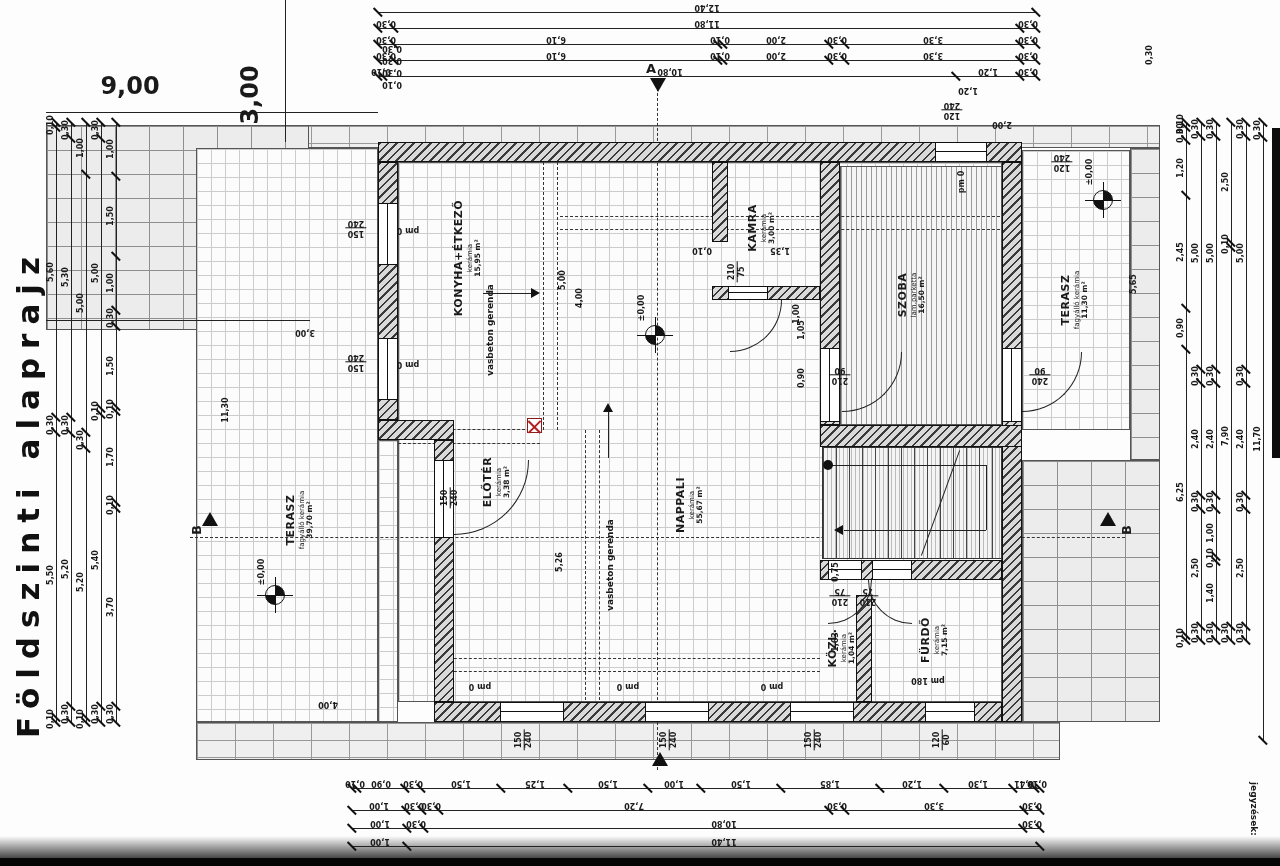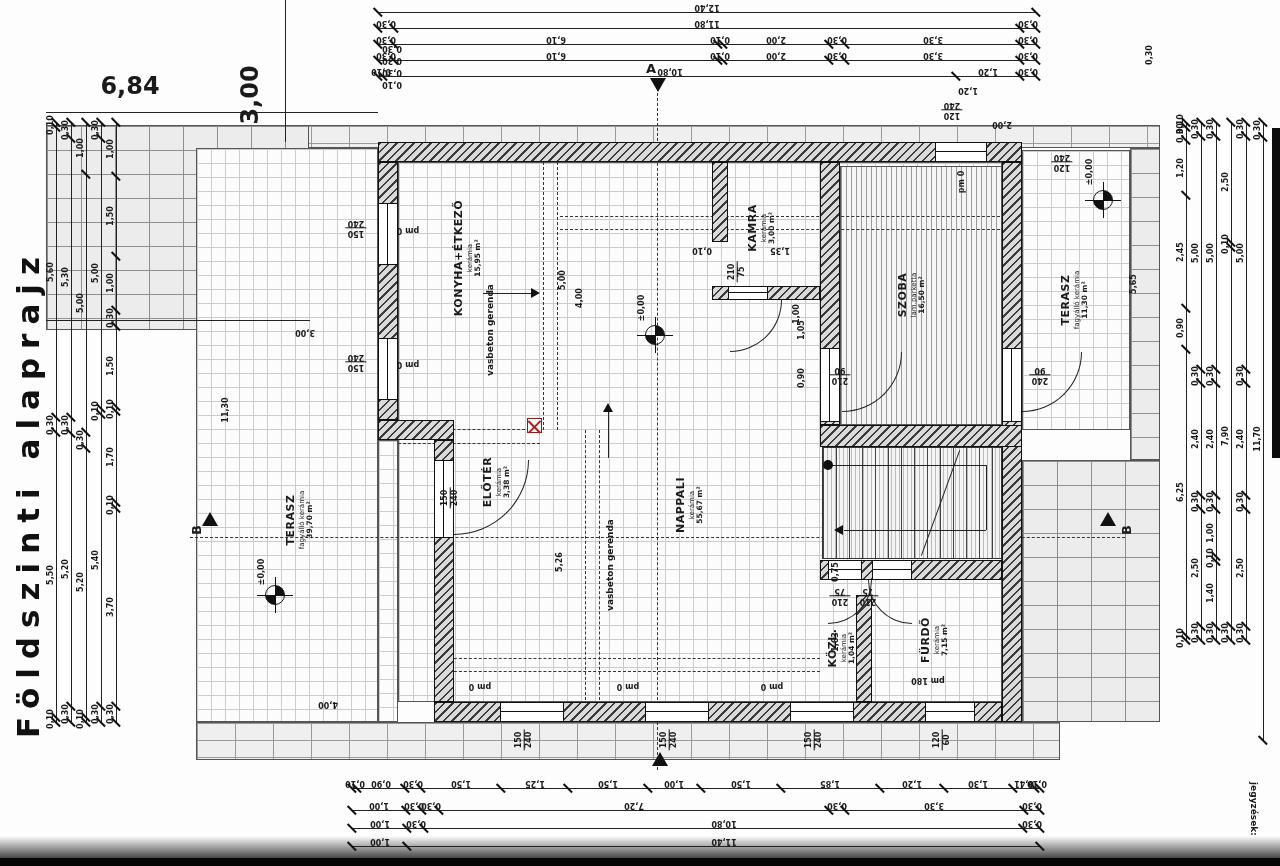--- a/index.html
+++ b/index.html
@@ -456,21 +456,21 @@
     <div class="room" style="left: 935px; top: 640px;">
       <div class="t" style="position: static;">FÜRDŐ</div>
       <div class="m" style="position: static;">kerámia</div>
       <div class="a" style="position: static;">7,15 m²</div>
     </div>
     <div class="room" style="left: 497px; top: 482px;">
       <div class="t" style="position: static;">ELŐTÉR</div>
       <div class="m" style="position: static;">kerámia</div>
       <div class="a" style="position: static;">3,38 m²</div>
     </div>
-    <div class="lab big" style="left: 130px; top: 86px; transform: translate(-50%, -50%) rotate(0deg);">6,84</div>
+    <div class="lab big" style="left: 130px; top: 86px; transform: translate(-50%, -50%) rotate(0deg);">9,00</div>
     <div class="lab big" style="left: 250px; top: 95px; transform: translate(-50%, -50%) rotate(-90deg);">3,00</div>
     <div class="lab small" style="left: 490px; top: 330px; transform: translate(-50%, -50%) rotate(-90deg);">vasbeton gerenda</div>
     <div class="lab small" style="left: 610px; top: 565px; transform: translate(-50%, -50%) rotate(-90deg);">vasbeton gerenda</div>
     <div class="lab tiny" style="left: 262px; top: 572px; transform: translate(-50%, -50%) rotate(-90deg);">±0,00</div>
     <div class="lab tiny" style="left: 642px; top: 308px; transform: translate(-50%, -50%) rotate(-90deg);">±0,00</div>
     <div class="lab tiny" style="left: 1090px; top: 172px; transform: translate(-50%, -50%) rotate(-90deg);">±0,00</div>
     <div class="lab tiny" style="left: 226px; top: 410px; transform: translate(-50%, -50%) rotate(-90deg);">11,30</div>
     <div class="lab tiny" style="left: 305px; top: 332px; transform: translate(-50%, -50%) rotate(180deg);">3,00</div>
     <div class="lab tiny" style="left: 328px; top: 704px; transform: translate(-50%, -50%) rotate(180deg);">4,00</div>
     <div class="lab tiny" style="left: 563px; top: 280px; transform: translate(-50%, -50%) rotate(-90deg);">5,00</div>

